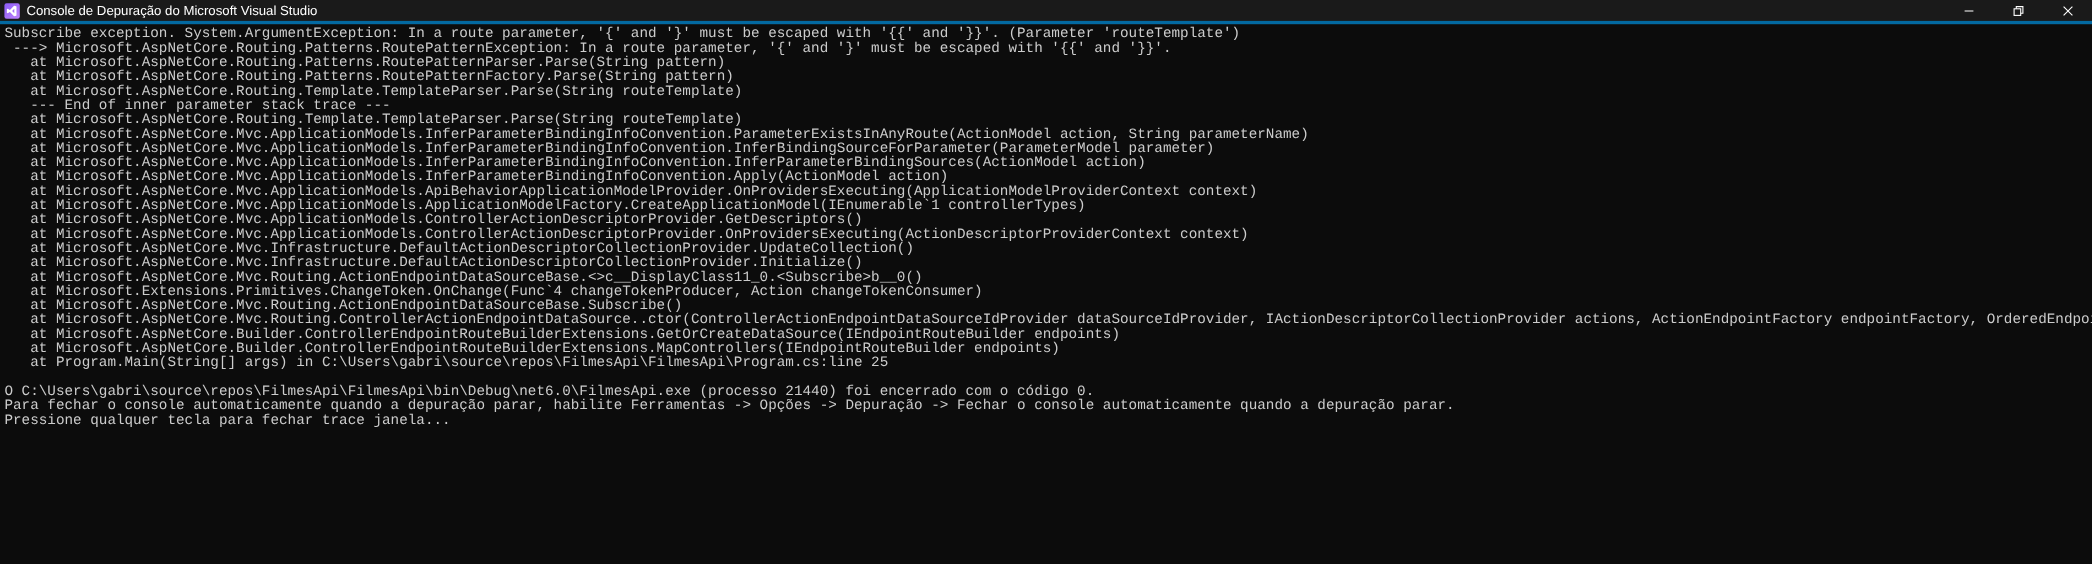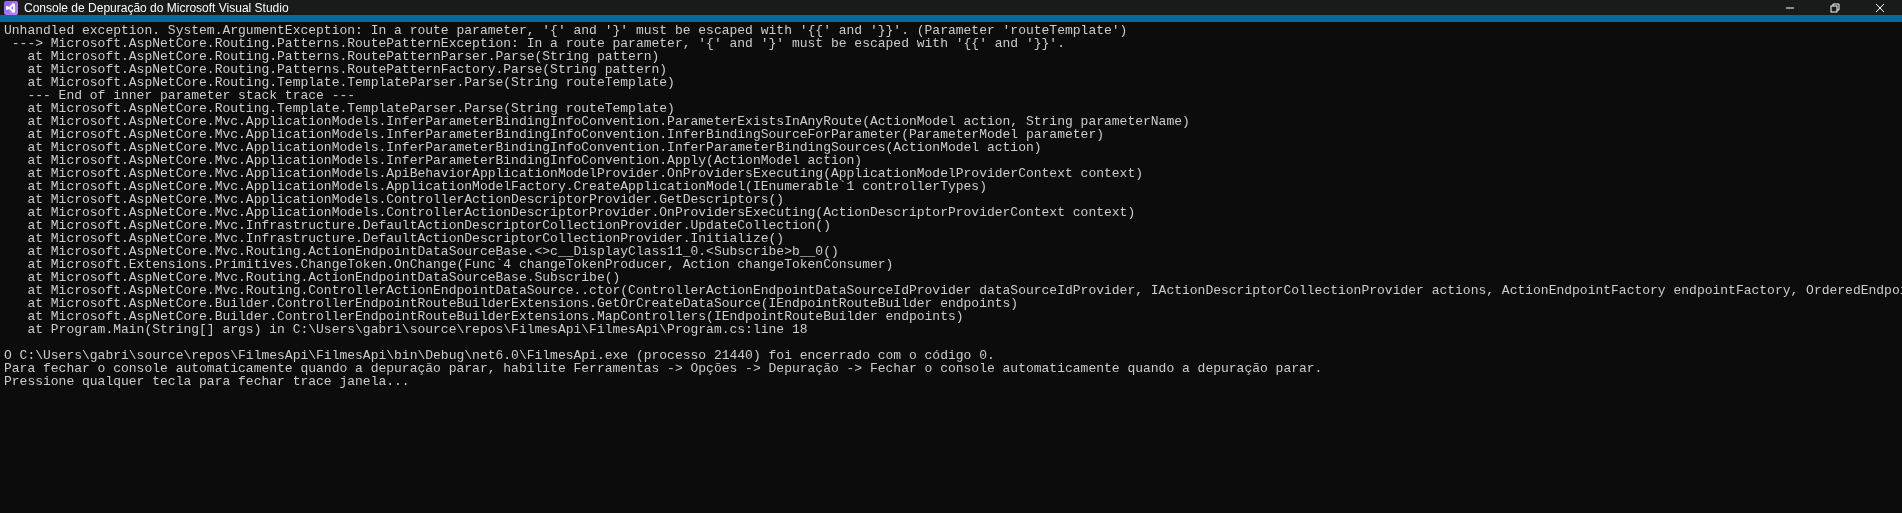--- a/index.html
+++ b/index.html
@@ -17,21 +17,21 @@
       height: 513px;
       overflow: hidden;
     }
     .titlebar {
       background: #1a1a1a;
       height: 22px;
       display: flex;
       align-items: center;
       justify-content: space-between;
       padding-left: 4px;
-      border-bottom: 7px solid #0369a1;
+      border-bottom: 3px solid #0369a1;
     }
     .titlebar-left {
       display: flex;
       align-items: center;
       gap: 6px;
     }
     .app-icon {
       width: 14px;
       height: 14px;
       background: linear-gradient(135deg, #8b5cf6, #c084fc);
@@ -96,21 +96,21 @@
     </div>
     <div class="window-btn close">
       <svg width="10" height="10" viewBox="0 0 10 10">
         <line x1="1" y1="1" x2="9" y2="9" stroke="white" stroke-width="1"></line>
         <line x1="9" y1="1" x2="1" y2="9" stroke="white" stroke-width="1"></line>
       </svg>
     </div>
   </div>
 </div>
 
-<div class="console-content"><span>Unhandled exception. System.ArgumentException: In a route parameter, '{' and '}' must be escaped with '{{' and '}}'. (Parameter 'routeTemplate')</span>
+<div class="console-content"><span>Subscribe exception. System.ArgumentException: In a route parameter, '{' and '}' must be escaped with '{{' and '}}'. (Parameter 'routeTemplate')</span>
 <span> ---&gt; Microsoft.AspNetCore.Routing.Patterns.RoutePatternException: In a route parameter, '{' and '}' must be escaped with '{{' and '}}'.</span>
 <span>   at Microsoft.AspNetCore.Routing.Patterns.RoutePatternParser.Parse(String pattern)</span>
 <span>   at Microsoft.AspNetCore.Routing.Patterns.RoutePatternFactory.Parse(String pattern)</span>
 <span>   at Microsoft.AspNetCore.Routing.Template.TemplateParser.Parse(String routeTemplate)</span>
 <span>   --- End of inner parameter stack trace ---</span>
 <span>   at Microsoft.AspNetCore.Routing.Template.TemplateParser.Parse(String routeTemplate)</span>
 <span>   at Microsoft.AspNetCore.Mvc.ApplicationModels.InferParameterBindingInfoConvention.ParameterExistsInAnyRoute(ActionModel action, String parameterName)</span>
 <span>   at Microsoft.AspNetCore.Mvc.ApplicationModels.InferParameterBindingInfoConvention.InferBindingSourceForParameter(ParameterModel parameter)</span>
 <span>   at Microsoft.AspNetCore.Mvc.ApplicationModels.InferParameterBindingInfoConvention.InferParameterBindingSources(ActionModel action)</span>
 <span>   at Microsoft.AspNetCore.Mvc.ApplicationModels.InferParameterBindingInfoConvention.Apply(ActionModel action)</span>
@@ -119,17 +119,17 @@
 <span>   at Microsoft.AspNetCore.Mvc.ApplicationModels.ControllerActionDescriptorProvider.GetDescriptors()</span>
 <span>   at Microsoft.AspNetCore.Mvc.ApplicationModels.ControllerActionDescriptorProvider.OnProvidersExecuting(ActionDescriptorProviderContext context)</span>
 <span>   at Microsoft.AspNetCore.Mvc.Infrastructure.DefaultActionDescriptorCollectionProvider.UpdateCollection()</span>
 <span>   at Microsoft.AspNetCore.Mvc.Infrastructure.DefaultActionDescriptorCollectionProvider.Initialize()</span>
 <span>   at Microsoft.AspNetCore.Mvc.Routing.ActionEndpointDataSourceBase.&lt;&gt;c__DisplayClass11_0.&lt;Subscribe&gt;b__0()</span>
 <span>   at Microsoft.Extensions.Primitives.ChangeToken.OnChange(Func`4 changeTokenProducer, Action changeTokenConsumer)</span>
 <span>   at Microsoft.AspNetCore.Mvc.Routing.ActionEndpointDataSourceBase.Subscribe()</span>
 <span>   at Microsoft.AspNetCore.Mvc.Routing.ControllerActionEndpointDataSource..ctor(ControllerActionEndpointDataSourceIdProvider dataSourceIdProvider, IActionDescriptorCollectionProvider actions, ActionEndpointFactory endpointFactory, OrderedEndpointsSequenceProvider orderSequence)</span>
 <span>   at Microsoft.AspNetCore.Builder.ControllerEndpointRouteBuilderExtensions.GetOrCreateDataSource(IEndpointRouteBuilder endpoints)</span>
 <span>   at Microsoft.AspNetCore.Builder.ControllerEndpointRouteBuilderExtensions.MapControllers(IEndpointRouteBuilder endpoints)</span>
-<span>   at Program.Main(String[] args) in C:\Users\gabri\source\repos\FilmesApi\FilmesApi\Program.cs:line 18</span>
+<span>   at Program.Main(String[] args) in C:\Users\gabri\source\repos\FilmesApi\FilmesApi\Program.cs:line 25</span>
 <span></span>
 <span>O C:\Users\gabri\source\repos\FilmesApi\FilmesApi\bin\Debug\net6.0\FilmesApi.exe (processo 21440) foi encerrado com o código 0.</span>
 <span>Para fechar o console automaticamente quando a depuração parar, habilite Ferramentas -&gt; Opções -&gt; Depuração -&gt; Fechar o console automaticamente quando a depuração parar.</span>
 <span>Pressione qualquer tecla para fechar trace janela...</span></div>
 
 </body></html>

